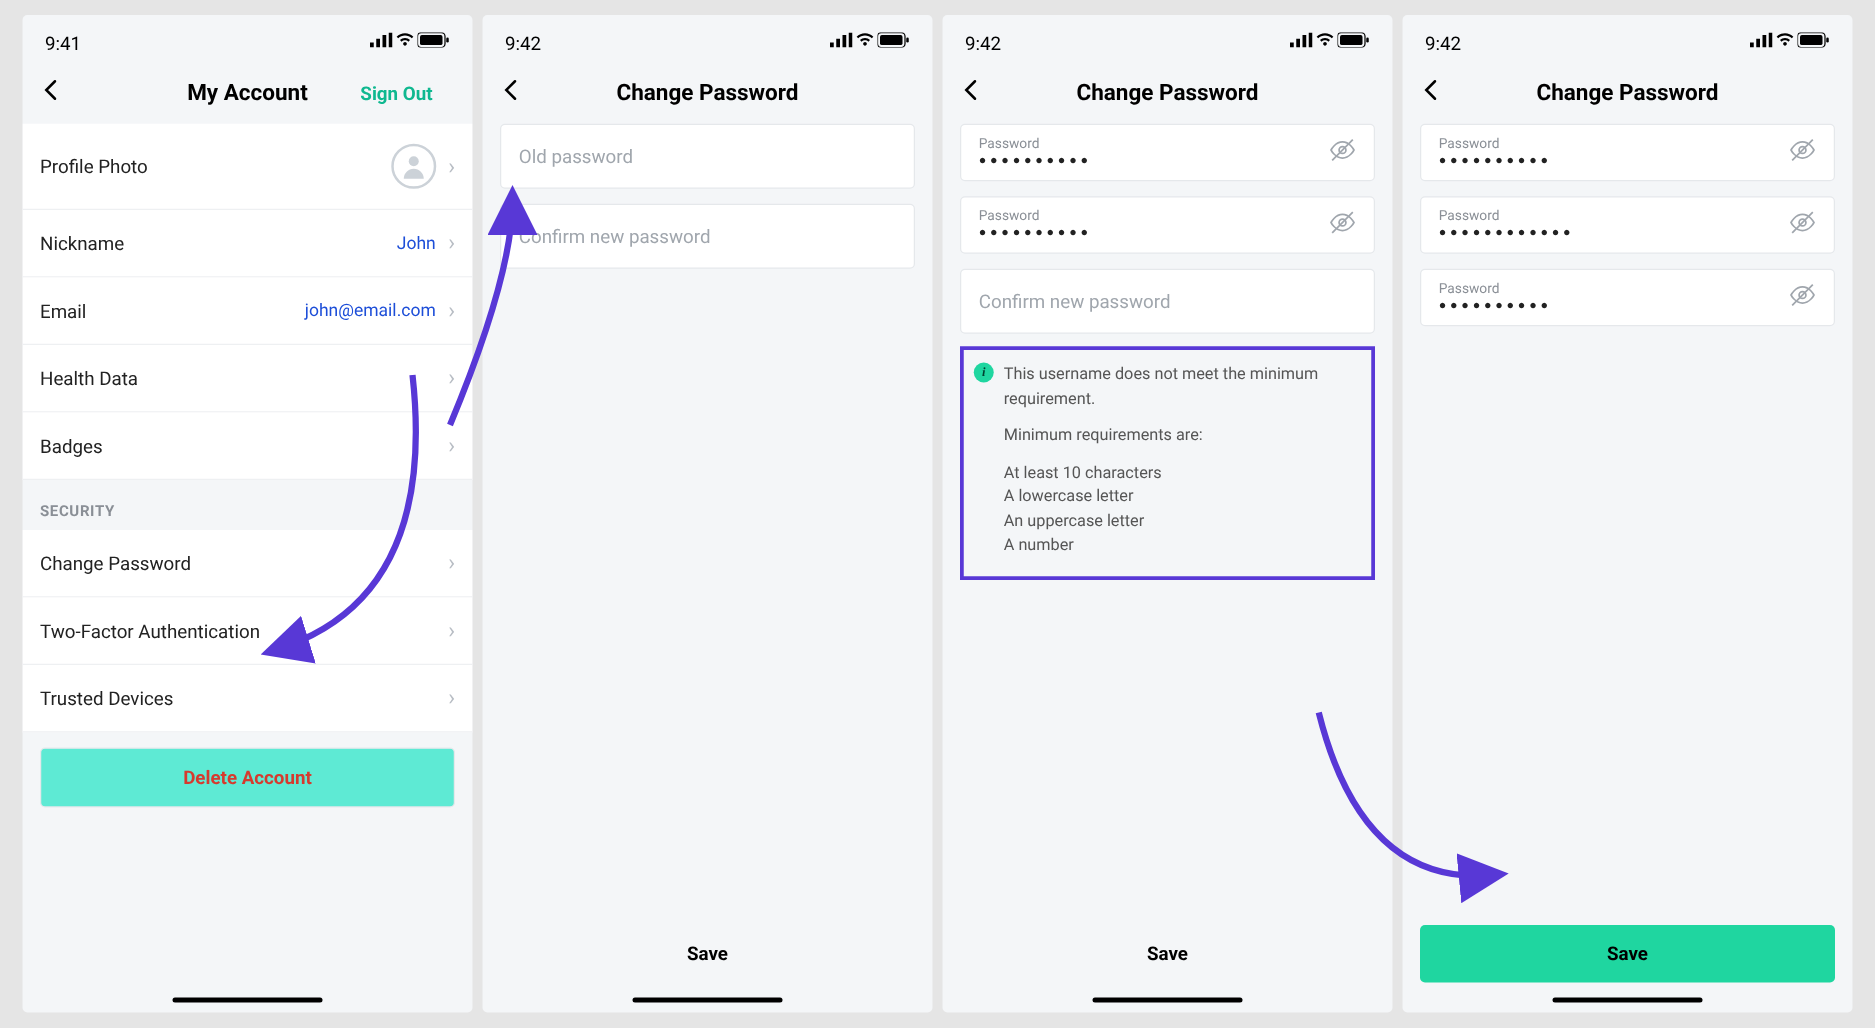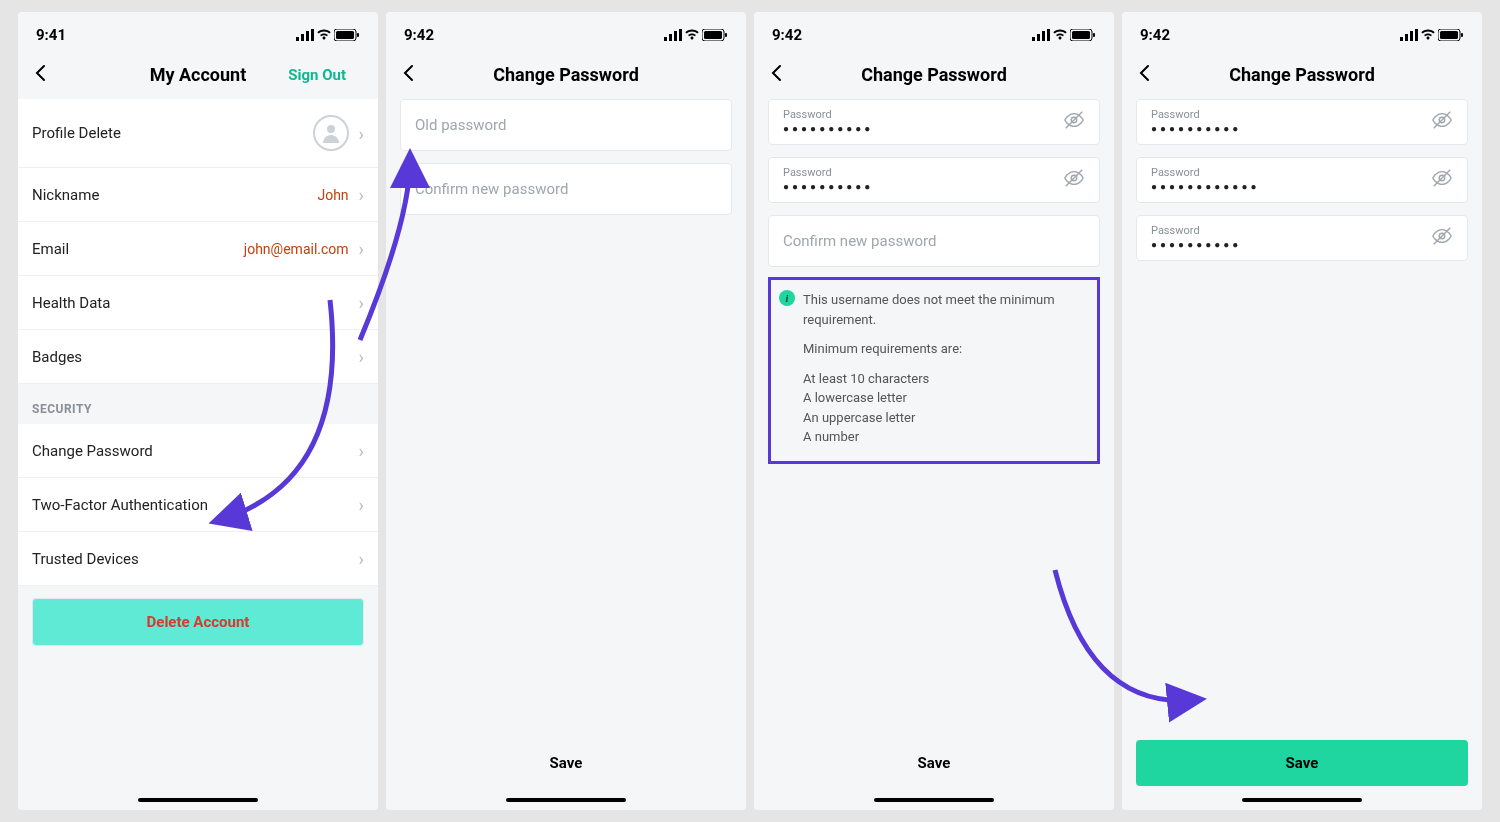--- a/index.html
+++ b/index.html
@@ -22,24 +22,24 @@
       background: #f4f6f8;
       border-radius: 4px;
       display: flex;
       flex-direction: column;
       position: relative;
       overflow: hidden;
     }
     .status-bar {
       display: flex;
       justify-content: space-between;
-      align-items: center;
+      align-items: flex-start;
       padding: 14px 18px 10px;
       font-size: 15px;
-      font-weight: 700;
+      font-weight: 400;
     }
     .status-right {
       display: flex;
       align-items: center;
       gap: 2px;
     }
     .nav-bar {
       display: flex;
       align-items: center;
       padding: 10px 14px 14px;
@@ -86,21 +86,21 @@
     }
     .list-label {
       color: #222;
     }
     .list-right {
       display: flex;
       align-items: center;
       gap: 10px;
     }
     .list-value {
-      color: #c2410c;
+      color: #1d4ed8;
       font-size: 14px;
     }
     .chevron {
       color: #b8bdc4;
       font-size: 18px;
     }
     .avatar {
       width: 36px;
       height: 36px;
       border-radius: 50%;
@@ -249,21 +249,21 @@
     <span class="back-btn">
       <svg width="12" height="18" viewBox="0 0 12 18">
           <path d="M10 2L3 9l7 7" stroke="#000" stroke-width="2" fill="none" stroke-linecap="round"></path>
         </svg>
     </span>
     <span class="nav-title">My Account</span>
     <span class="nav-action">Sign Out</span>
   </div>
 
   <div class="list-item">
-    <span class="list-label">Profile Delete</span>
+    <span class="list-label">Profile Photo</span>
     <span class="list-right">
       <span class="avatar">
         <svg width="24" height="24" viewBox="0 0 24 24">
             <circle cx="12" cy="8" r="4" fill="#ccd2d8"></circle>
             <path d="M4 22c0-4.4 3.6-8 8-8s8 3.6 8 8" fill="#ccd2d8"></path>
           </svg>
       </span>
       <span class="chevron">›</span>
     </span>
   </div>

